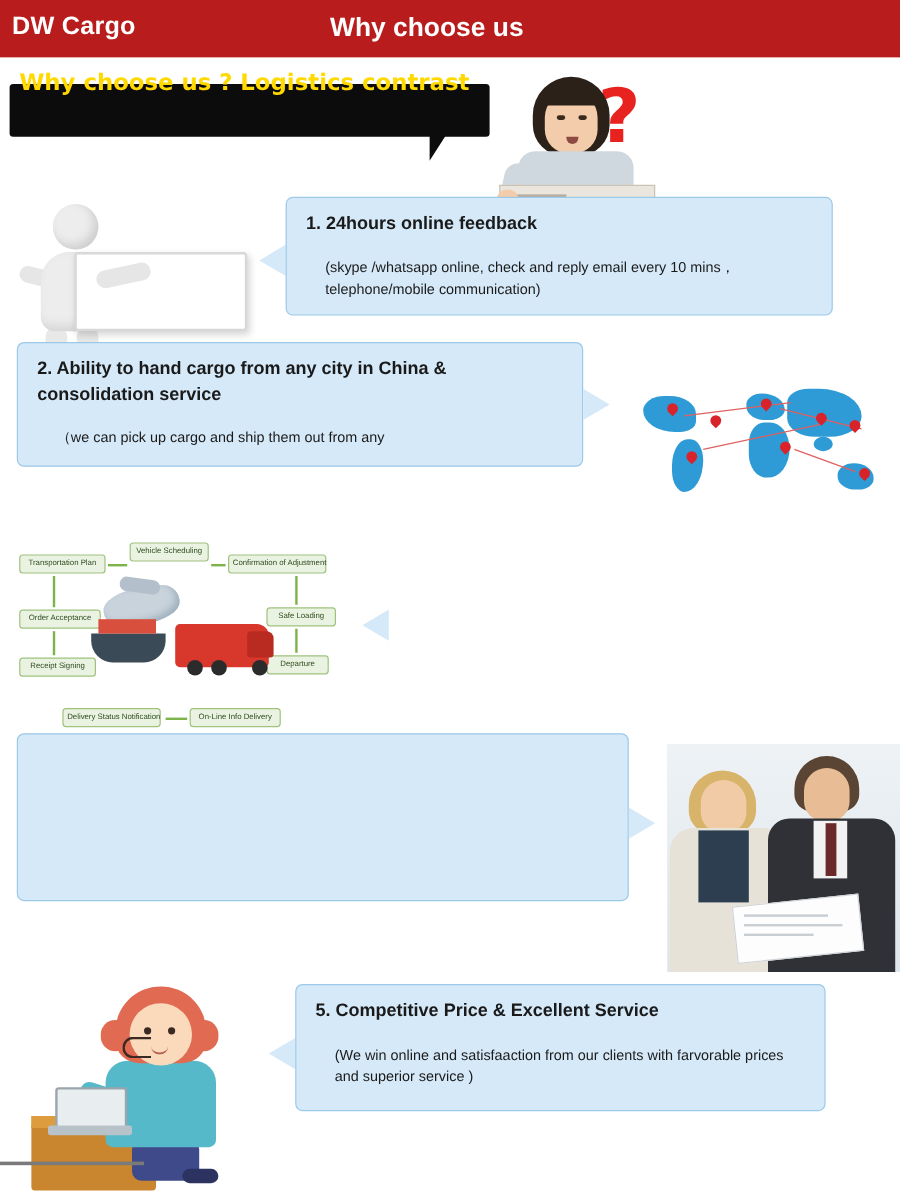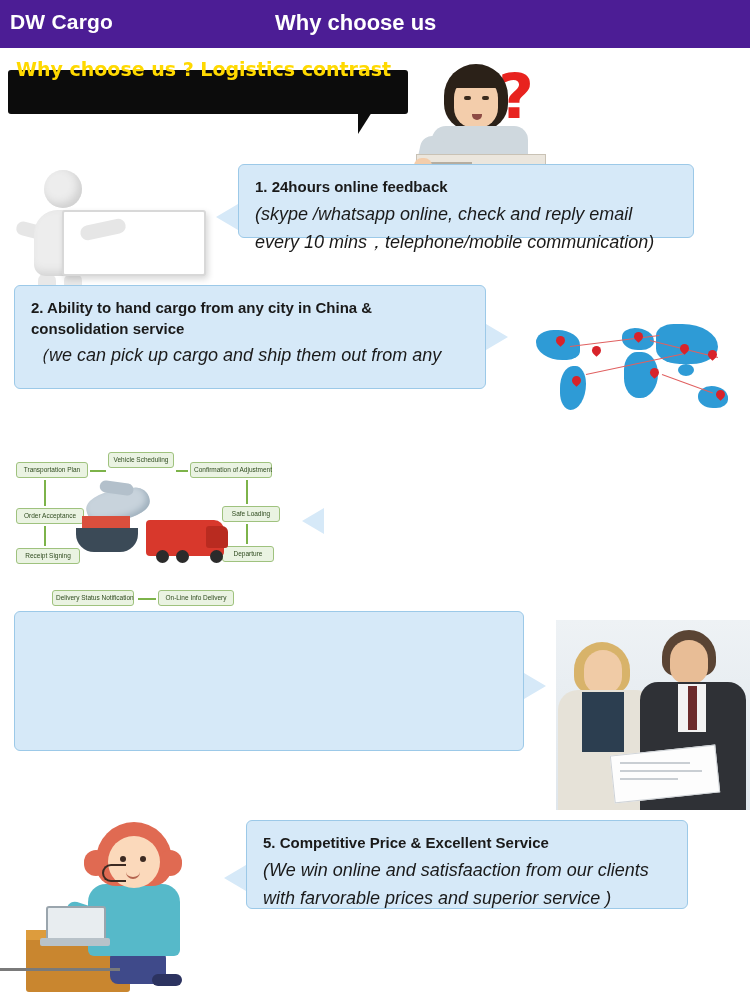--- a/index.html
+++ b/index.html
@@ -14,21 +14,21 @@
     font-family: "Liberation Sans", sans-serif;
     overflow: hidden;
   }
 
   
   .header {
     position: absolute;
     left: 0; top: 0;
     width: 750px;
     height: 48px;
-    background: #4c1d95;
+    background: #b91c1c;
     box-sizing: border-box;
     text-align: right;
   }
   .header-brand {
     position: absolute;
     left: 10px;
     top: 10px;
     color: #ffffff;
     font-size: 21px;
     font-weight: bold;
@@ -103,24 +103,23 @@
     padding: 12px 16px 10px 16px;
     color: #1a1a1a;
   }
   .card-title {
     font-size: 15px;
     font-weight: bold;
     line-height: 1.38;
     margin: 0 0 3px 0;
   }
   .card-body {
-    font-size: 18px;
+    font-size: 12px;
     line-height: 1.55;
-    margin: 0;
-    font-style: italic;
+    margin: 16px;
   }
 
   
   .arrow-left {
     position: absolute;
     width: 0; height: 0;
     border-right: 22px solid #d6e9f8;
     border-top: 13px solid transparent;
     border-bottom: 13px solid transparent;
   }
@@ -335,21 +334,21 @@
     <div class="ff-arm-l"></div>
     <div class="ff-leg-l"></div>
     <div class="ff-leg-r"></div>
     <div class="ff-body"></div>
     <div class="ff-head"></div>
     <div class="ff-board"></div>
     <div class="ff-arm-r"></div>
   </div>
 
   <div class="arrow-left" style="left:216px; top:156px;"></div>
-  <div class="card" style="left:238px; top:116px; width:456px; height:74px;">
+  <div class="card" style="left:238px; top:116px; width:456px; height:99px;">
     <p class="card-title">1. 24hours online feedback</p>
     <p class="card-body">(skype /whatsapp online, check and reply email every 10 mins，telephone/mobile communication)</p>
   </div>
 
   <div class="card" style="left:14px; top:237px; width:472px; height:104px;">
     <p class="card-title">2. Ability to hand cargo from any city in China &amp; consolidation service</p>
     <p class="card-body">（we can pick up cargo and ship them out from any</p>
   </div>
   <div class="arrow-right" style="left:486px; top:276px;"></div>
 
@@ -444,20 +443,20 @@
     <div class="csr-face"></div>
     <div class="csr-eye-l"></div>
     <div class="csr-eye-r"></div>
     <div class="csr-smile"></div>
     <div class="csr-mic"></div>
     <div class="csr-laptop"></div>
     <div class="csr-laptop-base"></div>
   </div>
 
   <div class="arrow-left" style="left:224px; top:817px;"></div>
-  <div class="card" style="left:246px; top:772px; width:442px; height:89px;">
+  <div class="card" style="left:246px; top:772px; width:442px; height:106px;">
     <p class="card-title">5. Competitive Price &amp; Excellent Service</p>
     <p class="card-body">(We win online and satisfaaction from our clients with farvorable prices and superior service )</p>
   </div>
 
 </div>
 
 <div class="bottom-rule"></div>
 
 </body></html>

